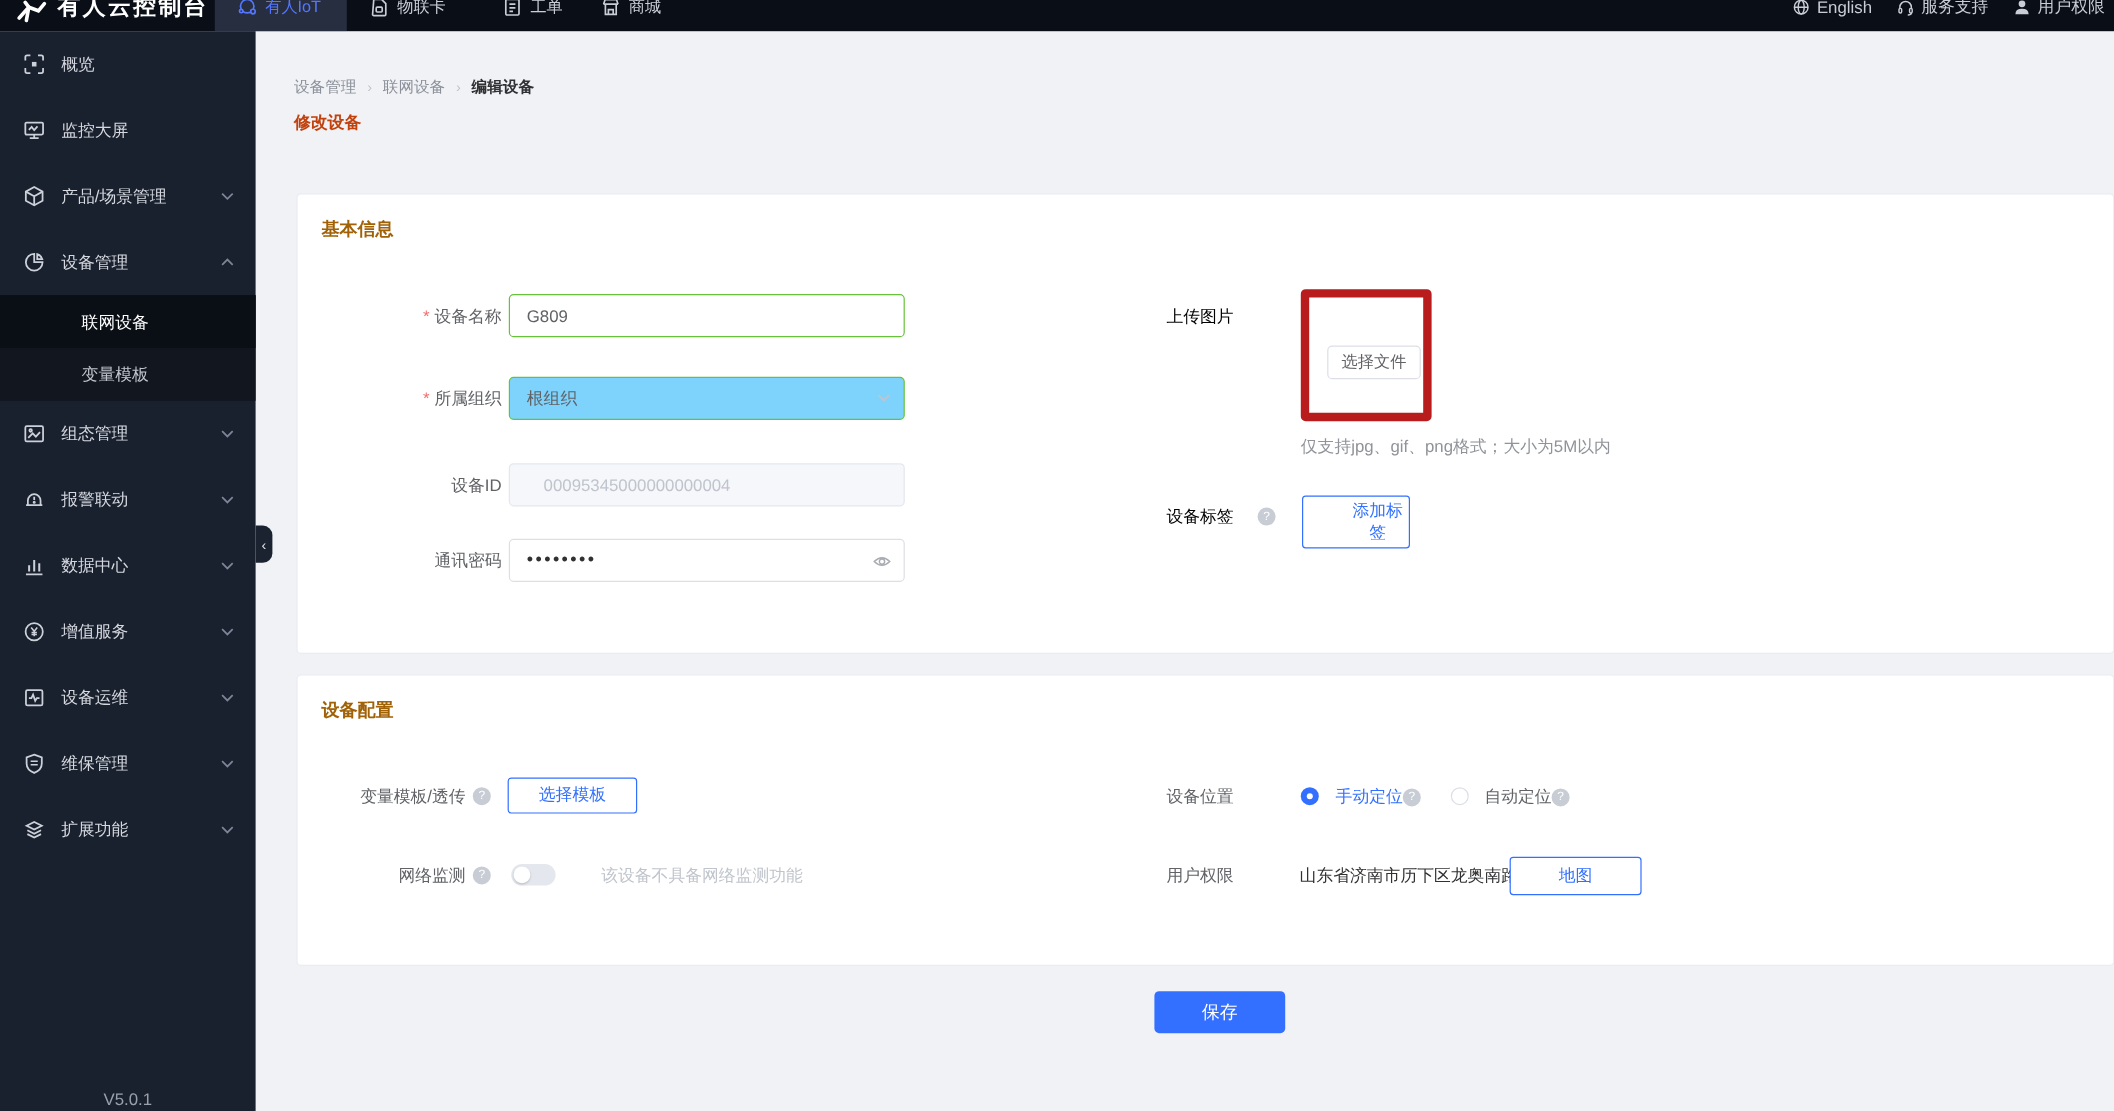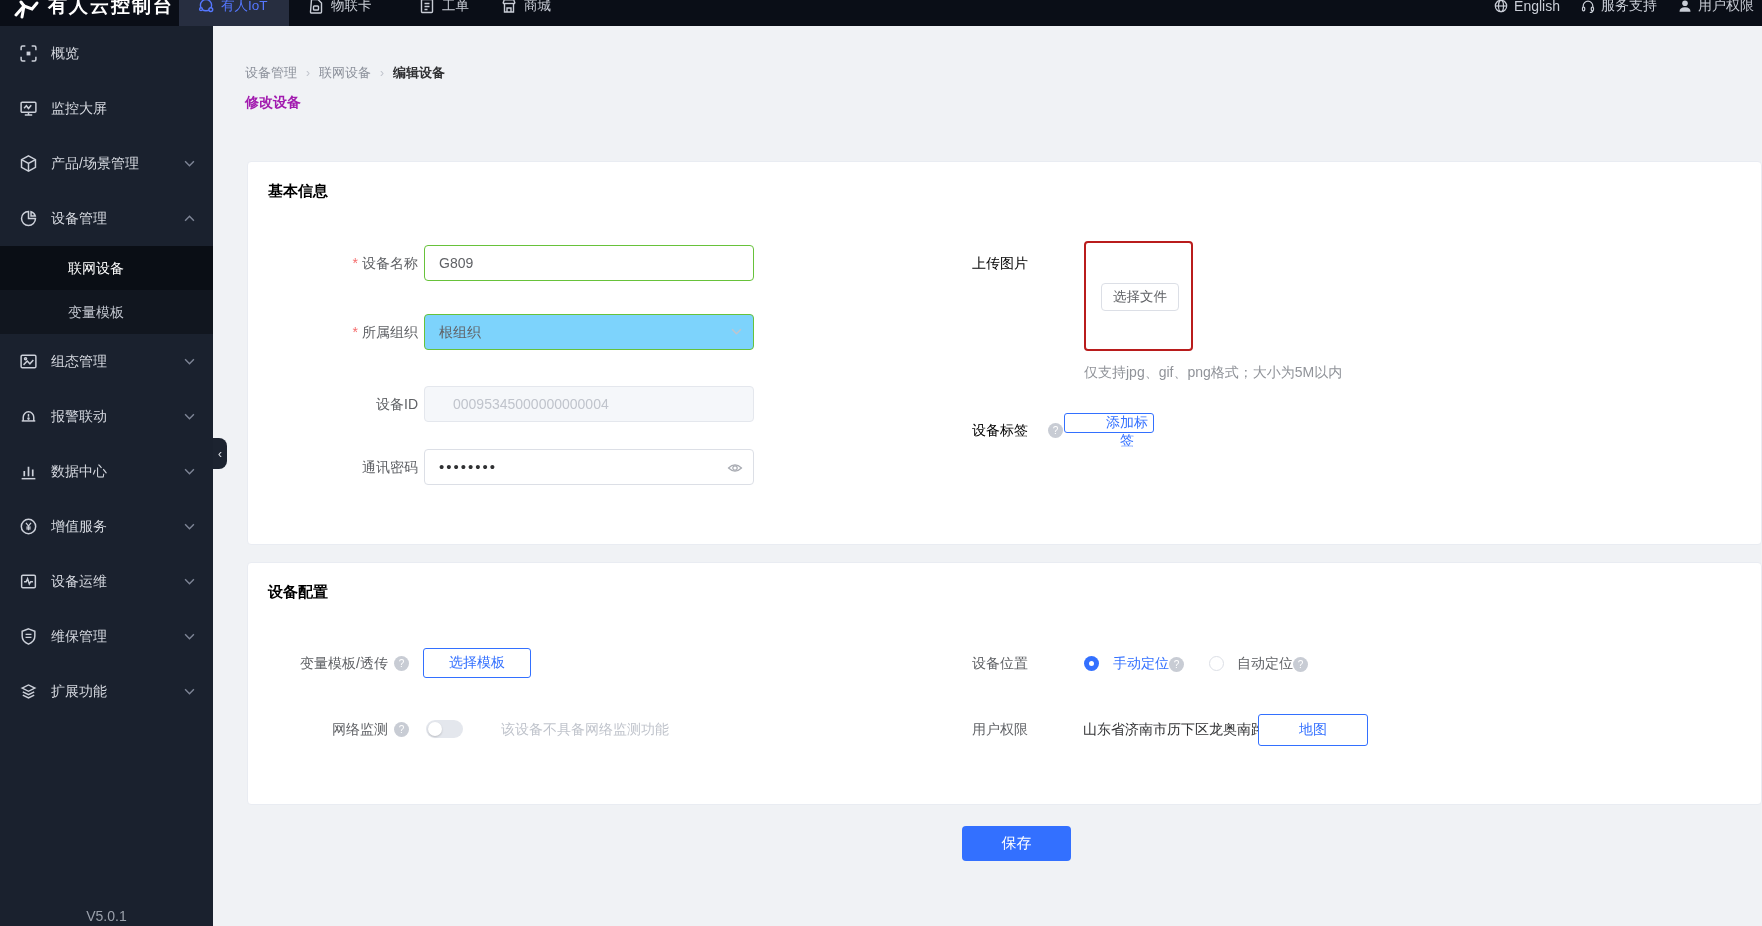--- a/index.html
+++ b/index.html
@@ -32,49 +32,49 @@
   .version { position:absolute; bottom:2px; left:0; width:100%; text-align:center; color:#9aa0ab; font-size:14px; }
 
   .collapse-handle { position:absolute; left:213px; top:438px; width:14px; height:31px; background:#1c2330; border-radius:0 8px 8px 0; color:#dfe2e8; display:flex; align-items:center; justify-content:center; font-size:12px; cursor:pointer; z-index:35; }
 
   
   .main { position:absolute; left:213px; top:26px; right:0; bottom:0; background:#f0f2f5; }
   .breadcrumb { position:absolute; left:32px; top:38px; display:flex; align-items:center; gap:9px; font-size:13px; color:#8b909a; }
   .crumb { cursor:pointer; }
   .crumb-sep { color:#c0c4cc; font-size:12px; }
   .crumb-last { color:#303133; font-weight:bold; cursor:default; }
-  .page-title { position:absolute; left:32px; top:68px; font-size:14px; font-weight:bold; color:#a21caf; }
+  .page-title { position:absolute; left:32px; top:68px; font-size:14px; font-weight:bold; color:#c2410c; }
 
   .card { position:absolute; left:34px; right:0; background:#ffffff; border:1px solid #e9ecf2; border-radius:4px; }
   .card1 { top:135px; height:384px; }
   .card2 { top:536px; height:243px; }
-  .card-title { position:absolute; left:20px; top:20px; font-size:15px; font-weight:600; color:#000000; }
+  .card-title { position:absolute; left:20px; top:20px; font-size:15px; font-weight:600; color:#a16207; }
 
   .frm-label { position:absolute; left:0; width:170px; text-align:right; font-size:14px; color:#606266; height:36px; line-height:36px; white-space:nowrap; }
   .req::before { content:"*"; color:#f56c6c; margin-right:4px; }
   .r1 { top:83px; } .r2 { top:152px; } .r3 { top:224px; } .r4 { top:287px; }
 
   .ipt { position:absolute; left:176px; width:330px; height:36px; border:1px solid #dcdfe6; border-radius:4px; background:#ffffff; font-family:inherit; font-size:14px; color:#606266; padding:0 32px 0 14px; outline:none; }
   .ipt.green { border-color:#67c23a; }
   .ipt.disabled { background:#f5f7fa; border-color:#e4e7ed; color:#c0c4cc;padding-left:28px; }
   .selbox { position:absolute; left:176px; width:330px; height:36px; border:1px solid #67c23a; border-radius:4px; background:#7dd3fc; font-size:14px; color:#606266; line-height:34px; padding:0 32px 0 14px; cursor:pointer; }
   .sel-chev { position:absolute; right:11px; top:13px; color:#c0c4cc; display:flex; }
   .pwdbox { position:absolute; left:176px; width:330px; height:36px; border:1px solid #dcdfe6; border-radius:4px; background:#fff; font-size:15px; letter-spacing:2px; color:#303133; line-height:34px; padding:0 32px 0 14px; }
   .eye { position:absolute; right:10px; top:10px; cursor:pointer; display:flex; }
 
   .rcol-label { position:absolute; left:610px; width:170px; text-align:right; font-size:14px; color:#000000; white-space:nowrap; }
   .upload-label { top:86px; line-height:30px; }
-  .upload-box { position:absolute; left:836px; top:79px; width:109px; height:110px; border:2px solid #b91c1c; border-radius:4px; background:#fff; cursor:pointer; }
+  .upload-box { position:absolute; left:836px; top:79px; width:109px; height:110px; border:7px solid #b91c1c; border-radius:4px; background:#fff; cursor:pointer; }
   .file-btn { position:absolute; left:15px; top:40px; width:78px; height:28px; border:1px solid #dcdfe6; border-radius:4px; background:#fff; font-family:inherit; font-size:13.5px; color:#606266; cursor:pointer; }
   .upload-hint { position:absolute; left:836px; top:202px; font-size:14px; color:#909399; white-space:nowrap; }
   .tag-label { top:253px; line-height:30px; }
   .help { position:absolute; width:15px; height:15px; border-radius:50%; background:#c8ccd4; color:#fff; font-size:10px; line-height:15px; text-align:center; cursor:pointer; }
   .help::after { content:"?"; }
   .help-tag { left:800px; top:261px; }
-  .tag-btn { position:absolute; left:816px; top:251px; width:90px; height:20px;padding-left:36px; }
+  .tag-btn { position:absolute; left:837px; top:251px; width:90px; height:44px;padding-left:36px; }
 
   .btn-outline { border:1px solid #3370ff; color:#3370ff; background:#ffffff; border-radius:3px; font-family:inherit; font-size:14px; cursor:pointer; }
 
   .cfg-label { position:absolute; left:0; width:140px; text-align:right; font-size:14px; color:#606266; line-height:30px; white-space:nowrap; }
   .c-r1 { top:85px; } .c-r2 { top:151px; }
   .help-c1 { left:146px; top:93px; }
   .help-c2 { left:146px; top:159px; }
   .tpl-btn { position:absolute; left:175px; top:85px; width:108px; height:30px; }
   .toggle { position:absolute; left:178px; top:157px; width:37px; height:18px; border-radius:9px; background:#e4e7ed; cursor:default; }
   .toggle::after { content:""; position:absolute; left:2px; top:2px; width:14px; height:14px; border-radius:50%; background:#fff; box-shadow:0 1px 2px rgba(0,0,0,.18); }

